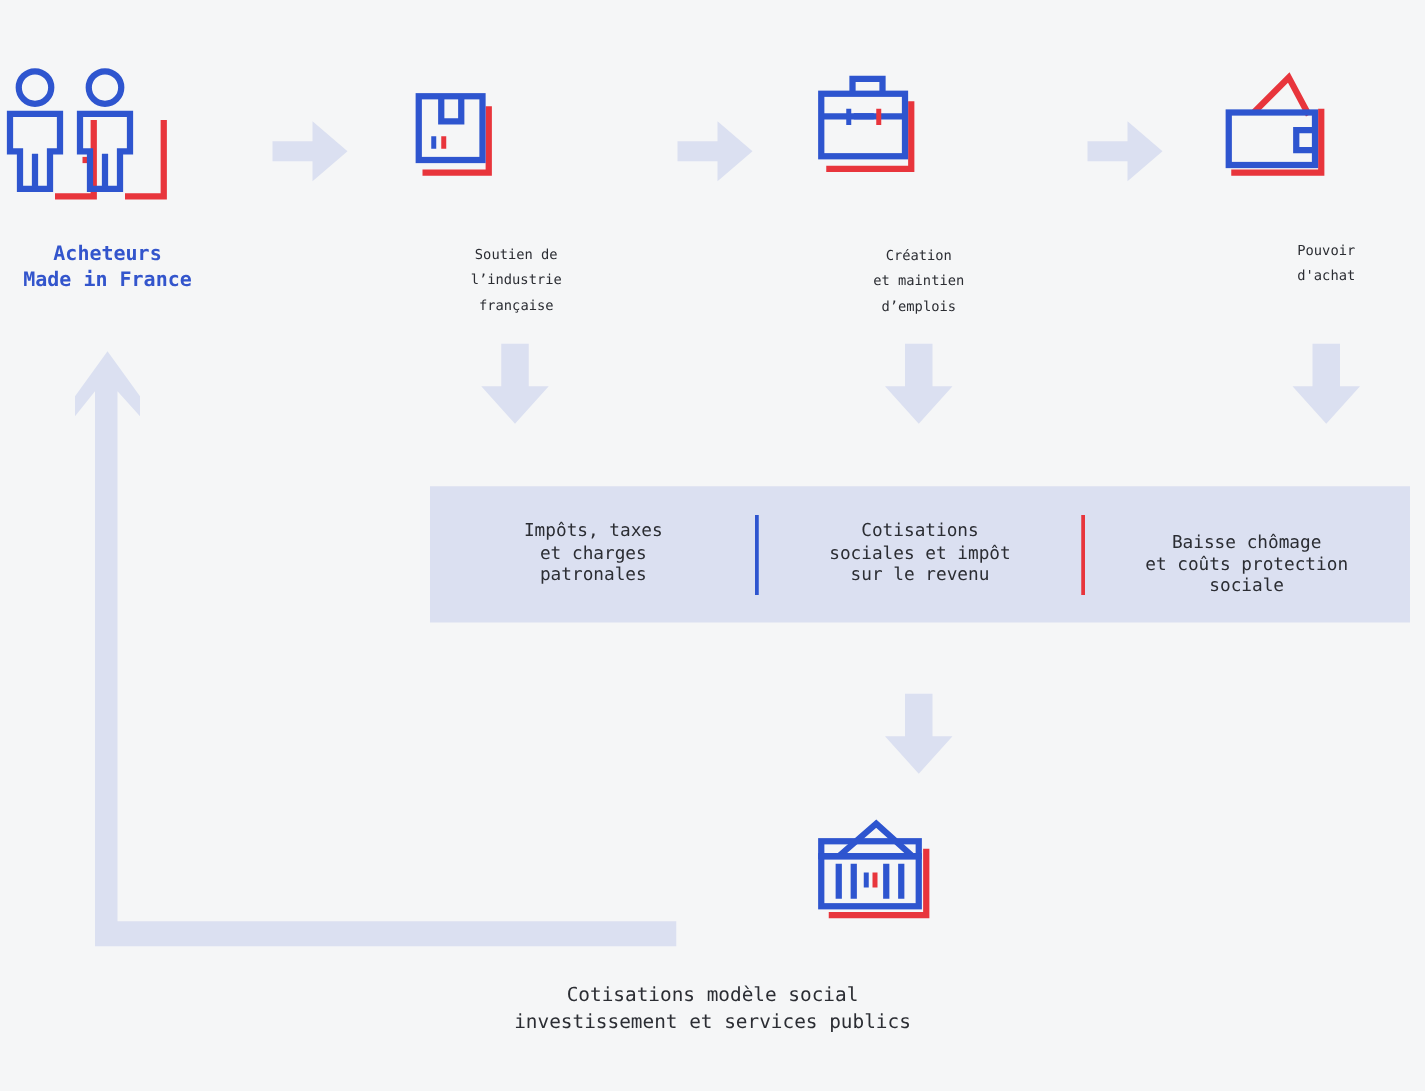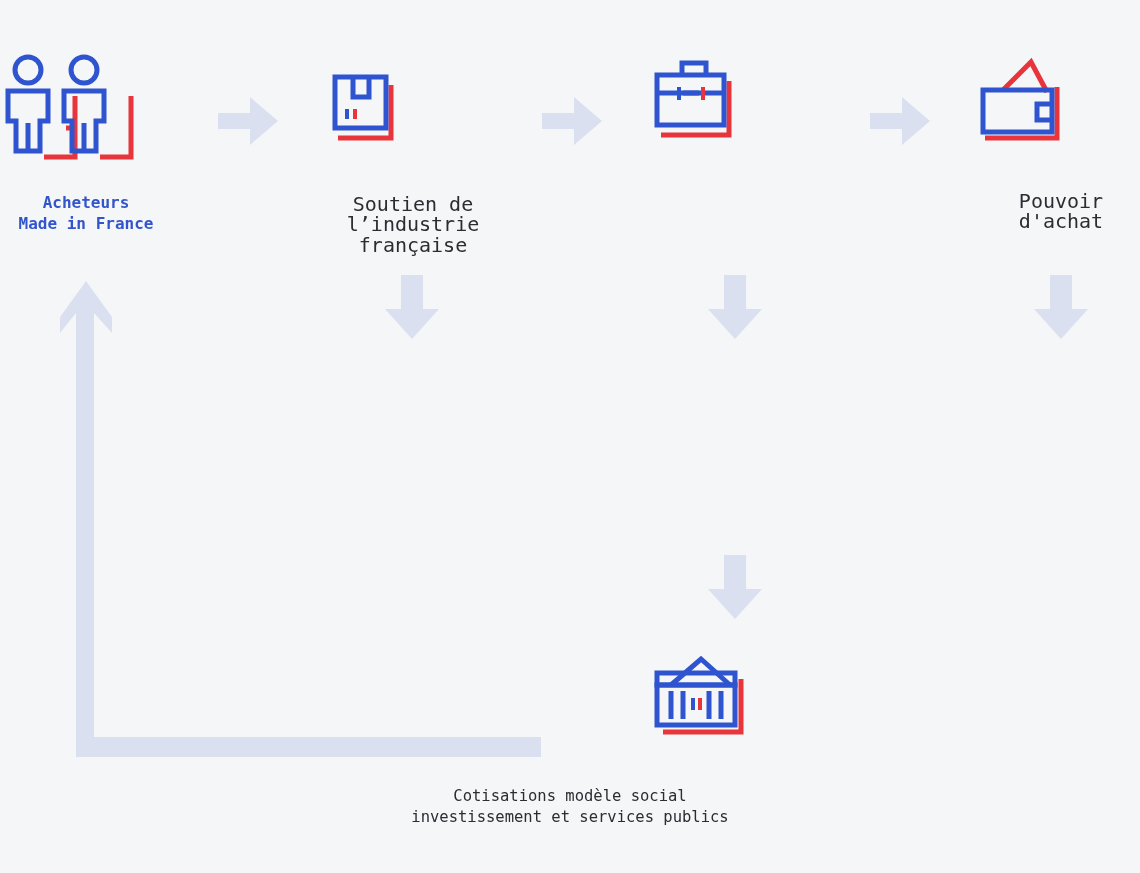--- a/index.html
+++ b/index.html
@@ -26,21 +26,21 @@
     position: absolute;
     text-align: center;
   }
   .node .icon-wrap {
     display: block;
     margin: 0 auto;
   }
   .node .caption {
     display: block;
     font-family: "DejaVu Sans Mono", "Liberation Mono", monospace;
-    font-size: 20px;
+    font-size: 11px;
     line-height: 20.3px;
     color: #2b2d33;
     white-space: pre-line;
     letter-spacing: 0px;
   }
   .node .caption.highlight {
     color: #3355cc;
     font-weight: bold;
     font-size: 16px;
     line-height: 20.5px;
@@ -161,20 +161,23 @@
         <path d="M33 20 L33 8 L57 8 L57 20" fill="none" stroke="#2e55cf" stroke-width="5"></path>
 
         <rect x="8" y="20" width="67" height="50" fill="none" stroke="#2e55cf" stroke-width="5"></rect>
 
         <path d="M10 38 L73 38" fill="none" stroke="#2e55cf" stroke-width="5"></path>
         <path d="M30 32 L30 45" fill="none" stroke="#2e55cf" stroke-width="4"></path>
         <path d="M54 32 L54 45" fill="none" stroke="#e8353c" stroke-width="4"></path>
         <path d="M34 38 L50 38" fill="none" stroke="#2e55cf" stroke-width="5"></path>
       </svg>
     </span>
+    <span class="caption" style="margin-top:52px;">Création
+et maintien
+d’emplois</span>
   </div>
 
   <div class="abs" style="left:870px; top:95px;">
     <svg width="62" height="52" viewBox="0 0 62 52">
       <path d="M0 18 L32 18 L32 2 L60 26 L32 50 L32 34 L0 34 Z" fill="#dbe0f1"></path>
     </svg>
   </div>
 
   <div class="node" style="left:975px; top:50px; width:172px;">
     <span class="icon-wrap">
@@ -202,20 +205,39 @@
     <svg width="58" height="66" viewBox="0 0 58 66">
       <path d="M18 0 L40 0 L40 34 L56 34 L29 64 L2 34 L18 34 Z" fill="#dbe0f1"></path>
     </svg>
   </div>
   <div class="abs" style="left:1032px; top:275px;">
     <svg width="58" height="66" viewBox="0 0 58 66">
       <path d="M18 0 L40 0 L40 34 L56 34 L29 64 L2 34 L18 34 Z" fill="#dbe0f1"></path>
     </svg>
   </div>
 
+  <div id="band" style="background: rgb(219, 224, 241);">
+    <div class="band-col">
+      <span>Impôts, taxes
+et charges
+patronales</span>
+      <span class="band-divider blue" style="right: -1.5px; background: rgb(46, 85, 207);"></span>
+    </div>
+    <div class="band-col">
+      <span>Cotisations
+sociales et impôt
+sur le revenu</span>
+      <span class="band-divider red" style="right: -1.5px; background: rgb(232, 53, 60);"></span>
+    </div>
+    <div class="band-col">
+      <span>Baisse chômage
+et coûts protection
+sociale</span>
+    </div>
+  </div>
 
   <div class="abs" style="left:706px; top:555px;">
     <svg width="58" height="66" viewBox="0 0 58 66">
       <path d="M18 0 L40 0 L40 34 L56 34 L29 64 L2 34 L18 34 Z" fill="#dbe0f1"></path>
     </svg>
   </div>
 
   <div class="node" style="left:649px; top:655px; width:172px;">
     <span class="icon-wrap">
       <svg width="104" height="92" viewBox="0 0 104 92">

